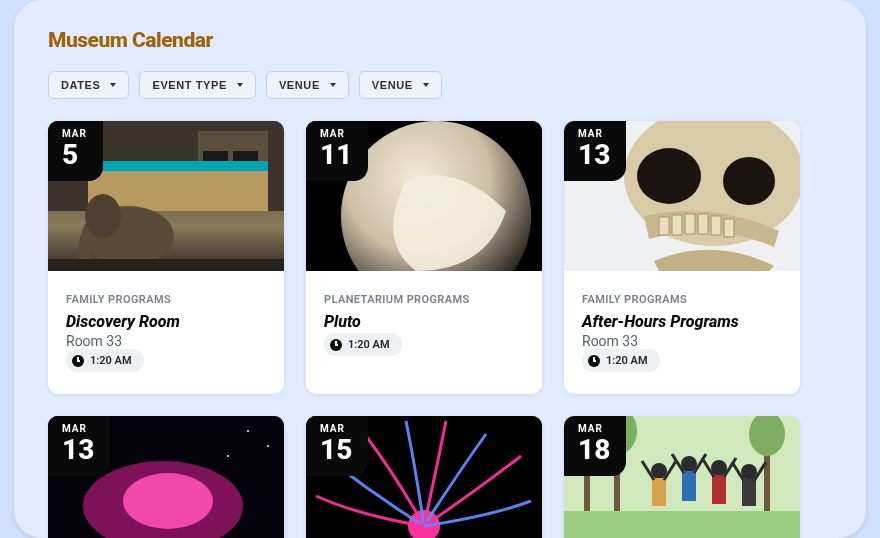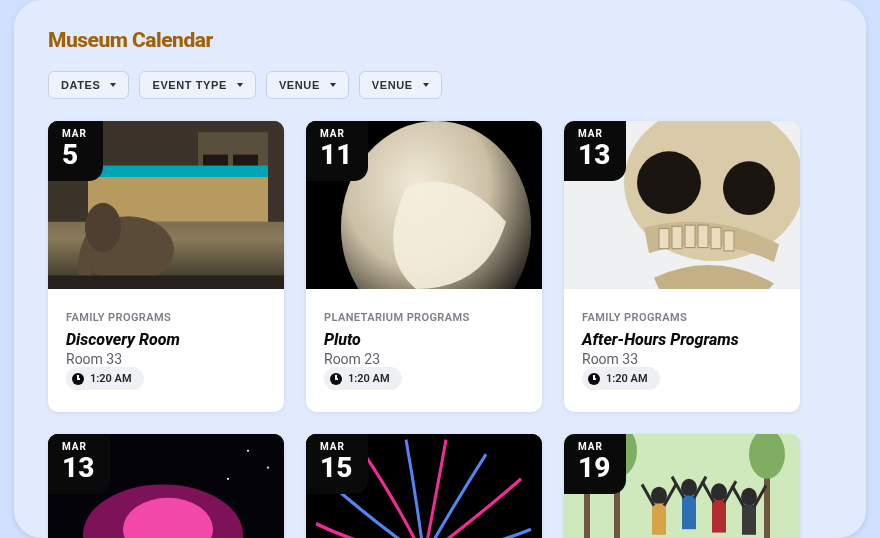--- a/index.html
+++ b/index.html
@@ -59,21 +59,21 @@
   .card {
     width: 236px;
     background: #fff;
     border-radius: 10px;
     overflow: hidden;
     box-shadow: 0 1px 4px rgba(0,0,0,0.08);
     position: relative;
   }
   .card-img {
     width: 100%;
-    height: 168px;
+    height: 150px;
     position: relative;
     overflow: hidden;
     background: #111;
     padding-left: 12px;
   }
   .date-badge {
     position: absolute;
     top: 0; left: 0;
     background: #0a0a0a;
     color: #fff;
@@ -223,21 +223,20 @@
           <path d="M100 60 Q150 40 200 90 Q180 150 110 150 Q70 120 100 60 Z" fill="#f4eedd" opacity="0.9"></path>
         </svg>
         <div class="date-badge">
           <div class="date-month">MAR</div>
           <div class="date-day">11</div>
         </div>
       </div>
       <div class="card-body">
         <div class="category">PLANETARIUM PROGRAMS</div>
         <div class="event-title">Pluto</div>
-        <div class="room">Room 23</div>
         <div class="time-pill">
           <span class="clock"></span>
           <span>1:20 AM</span>
         </div>
       </div>
     </div>
 
     <div class="card">
       <div class="card-img img-skull">
         <svg viewBox="0 0 236 150" preserveAspectRatio="none">
@@ -346,19 +345,19 @@
                 <line x1="130" y1="57" x2="142" y2="38"></line>
               <line x1="150" y1="61" x2="138" y2="42"></line>
                 <line x1="160" y1="61" x2="172" y2="42"></line>
               <line x1="180" y1="65" x2="168" y2="46"></line>
                 <line x1="190" y1="65" x2="202" y2="46"></line>
             </g>
           </g>
         </svg>
         <div class="date-badge">
           <div class="date-month">MAR</div>
-          <div class="date-day">19</div>
+          <div class="date-day">18</div>
         </div>
       </div>
     </div>
 
   </div>
 </div>
 
 </body></html>

